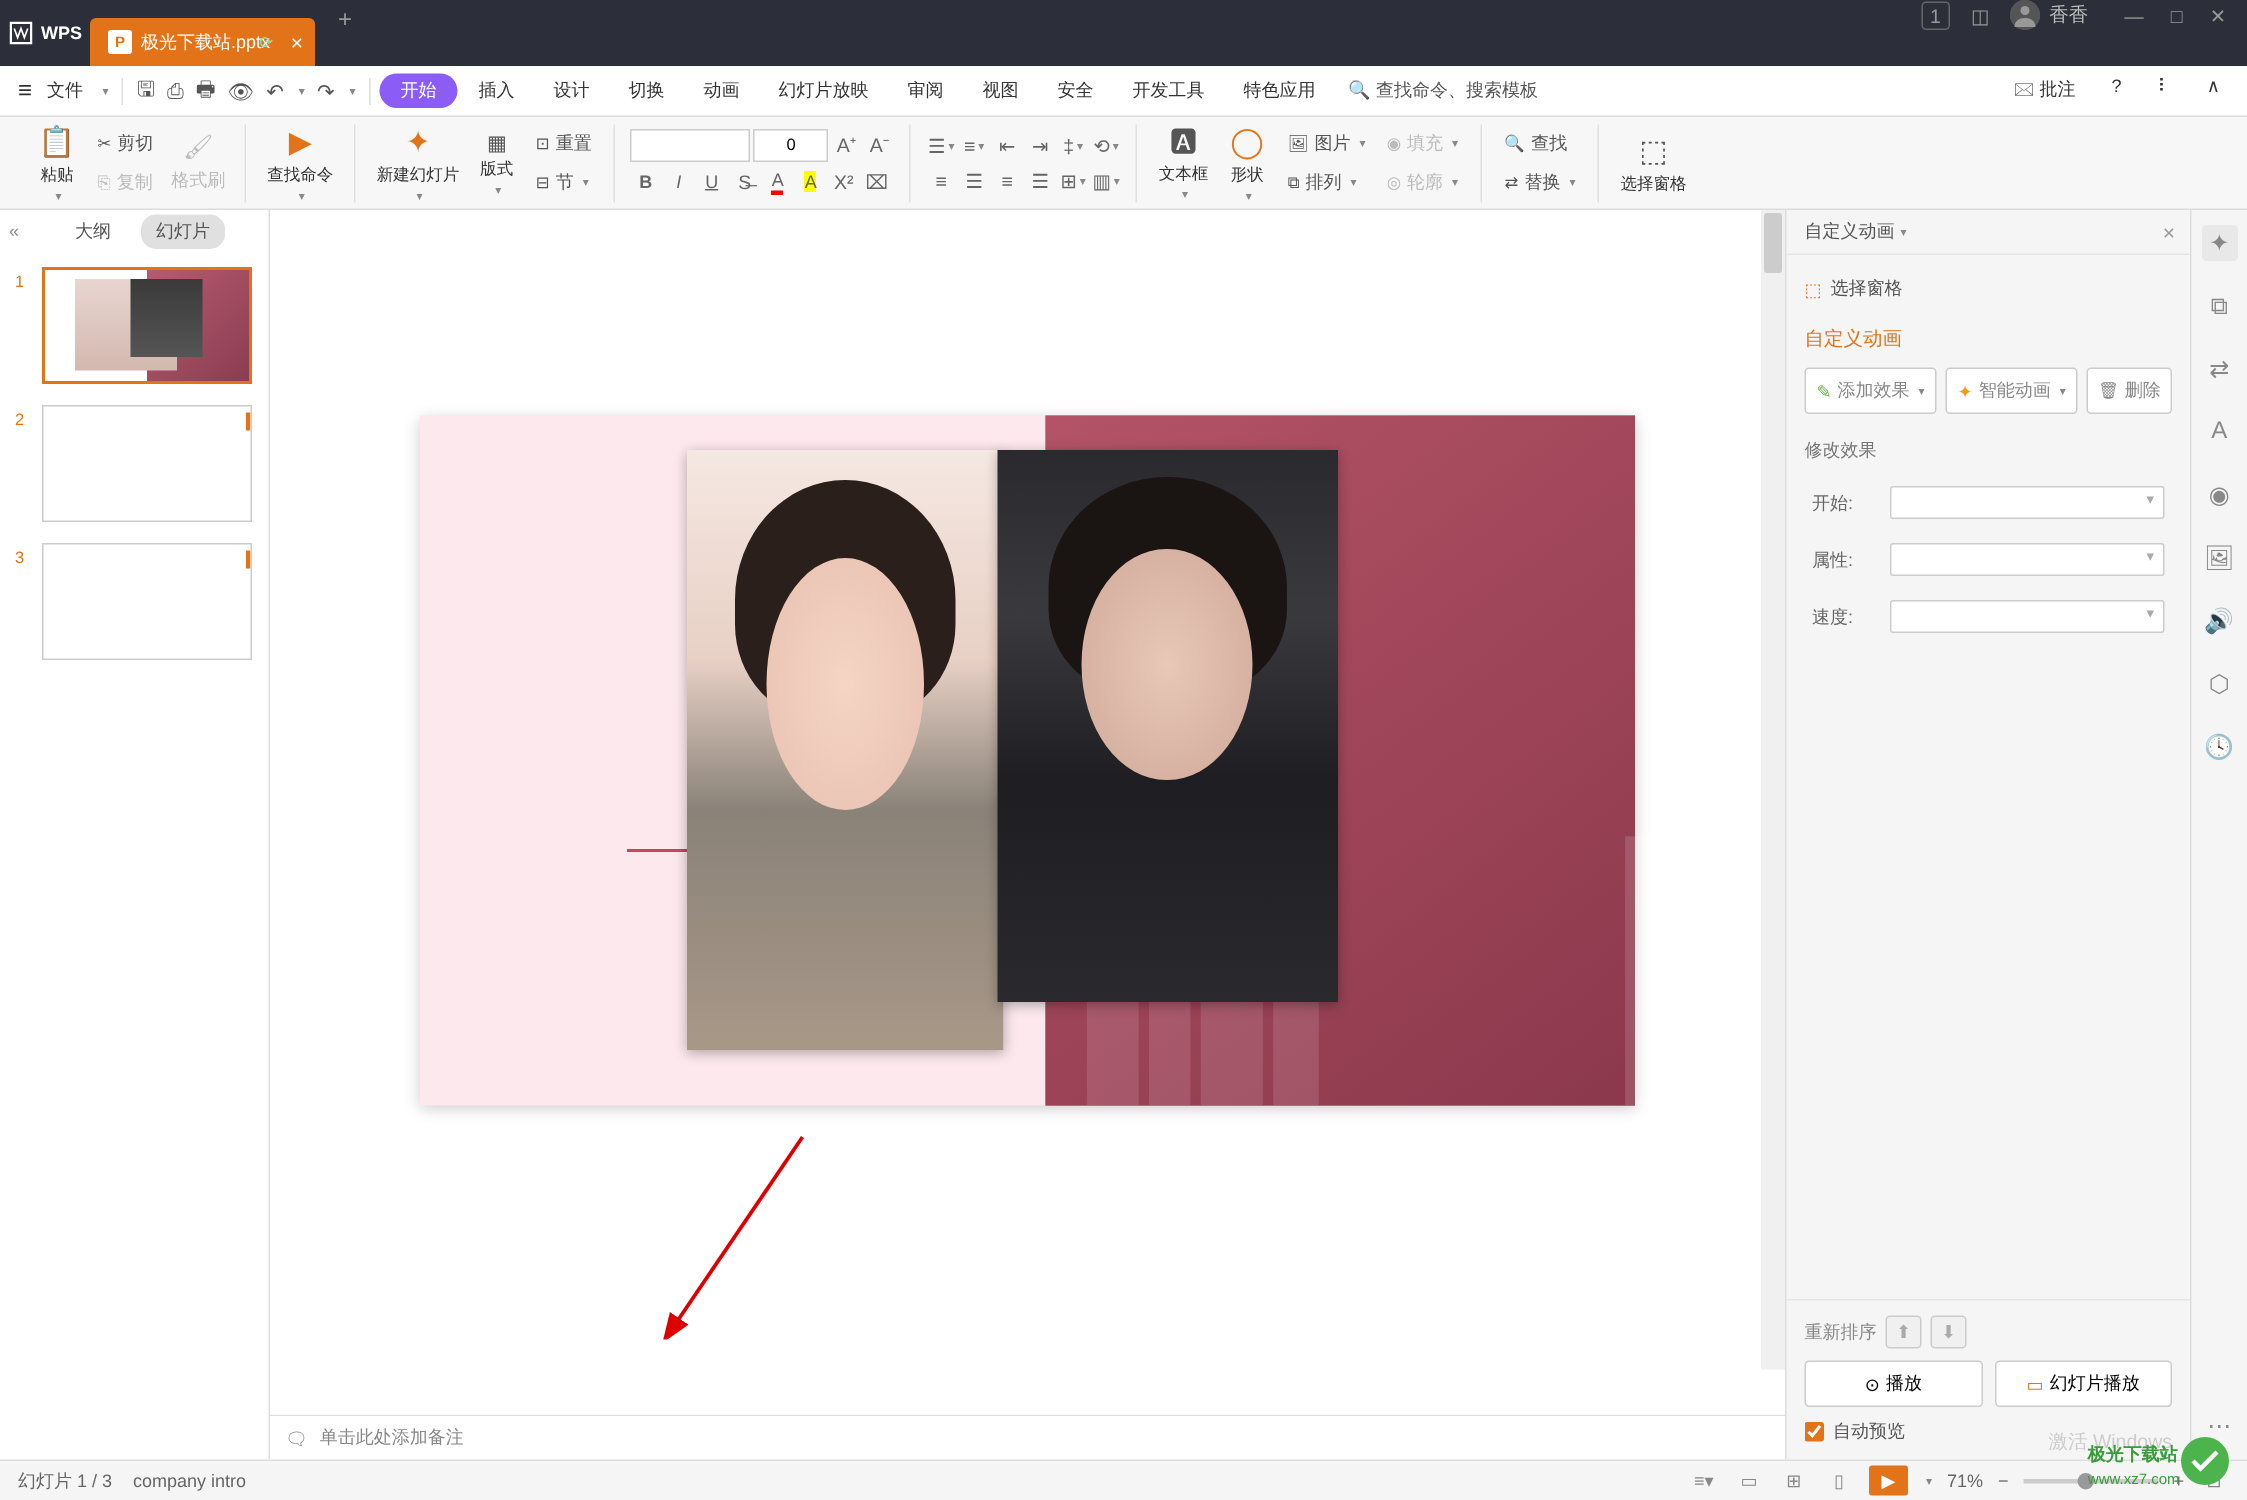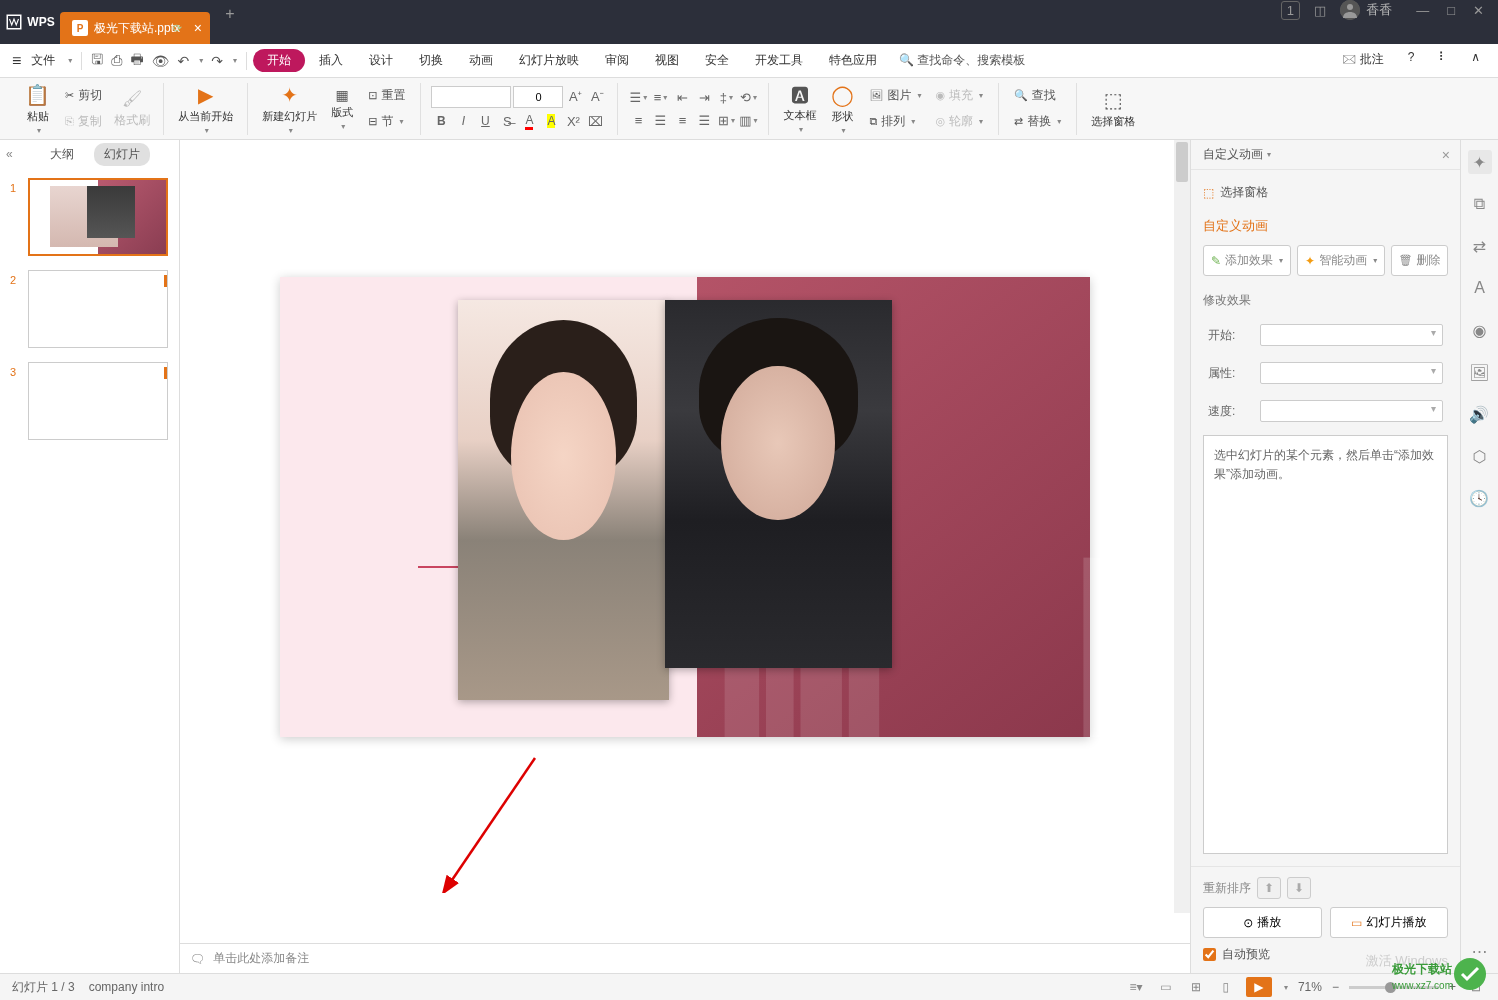--- a/index.html
+++ b/index.html
@@ -18,21 +18,21 @@
 .user-area{display:flex;align-items:center;gap:6px;color:#bbb}
 .avatar{width:20px;height:20px;border-radius:50%;background:#666}
 
 .menubar{height:34px;background:#fff;border-bottom:1px solid #ddd;display:flex;align-items:center;padding:0 10px;gap:2px}
 .menu-btn{padding:4px 8px;cursor:pointer;color:#333;border-radius:3px}
 .menu-hamburger{font-size:16px;padding:4px 2px}
 .menu-file{padding:4px 6px}
 .menu-sep{width:1px;height:18px;background:#ddd;margin:0 4px}
 .qat-btn{padding:4px 3px;cursor:pointer;color:#555;font-size:14px}
 .menu-tab{padding:4px 12px;cursor:pointer;color:#333}
-.menu-tab.active{background:#be185d;color:#fff;border-radius:12px;padding:3px 14px}
+.menu-tab.active{background:#8b5cf6;color:#fff;border-radius:12px;padding:3px 14px}
 .menubar-right{margin-left:auto;display:flex;gap:8px}
 .search-cmd{color:#555;padding:4px 8px}
 
 .ribbon{height:62px;background:#f7f7f7;border-bottom:1px solid #ddd;display:flex;align-items:center;padding:0 10px;gap:0}
 .ribbon-group{display:flex;align-items:center;padding:0 8px;height:52px;border-right:1px solid #e0e0e0}
 .ribbon-group:last-child{border-right:none}
 .rb-big{display:flex;flex-direction:column;align-items:center;justify-content:center;padding:2px 6px;cursor:pointer;gap:2px;min-width:40px}
 .rb-big .icn{font-size:20px;color:#555}
 .rb-big .lbl{font-size:11px;color:#333;white-space:nowrap}
 .rb-small{display:flex;align-items:center;padding:3px 5px;cursor:pointer;gap:4px;color:#555;font-size:11px}
@@ -201,21 +201,21 @@
       <div class="rb-small" style="color:#bbb">⎘ <span>复制</span></div>
     </div>
     <div class="rb-small" style="color:#bbb;flex-direction:column">
         <span style="font-size:16px">🖌</span>
         <span>格式刷</span>
       </div>
   </div>
   <div class="ribbon-group">
     <div class="rb-big">
         <span class="icn" style="color:#e37318">▶</span>
-        <span class="lbl">从当前开始</span>
+        <span class="lbl">查找命令</span>
         <span class="drop">▾</span>
       </div>
   </div>
   <div class="ribbon-group">
     <div class="rb-big">
         <span class="icn" style="color:#e37318">✦</span>
         <span class="lbl">新建幻灯片</span>
         <span class="drop">▾</span>
       </div>
     <div class="rb-stack">
@@ -421,21 +421,20 @@
           <div class="sel"></div>
         </div>
       <div class="anim-row">
           <label>属性:</label>
           <div class="sel"></div>
         </div>
       <div class="anim-row">
           <label>速度:</label>
           <div class="sel"></div>
         </div>
-      <div class="anim-desc">选中幻灯片的某个元素，然后单击“添加效果”添加动画。</div>
     </div>
     <div class="anim-footer">
       <div class="anim-reorder">
         <span>重新排序</span>
         <div class="reorder-btn">⬆</div>
         <div class="reorder-btn">⬇</div>
       </div>
       <div class="anim-play-btns">
         <div class="play-btn">
             <span>⊙</span>

